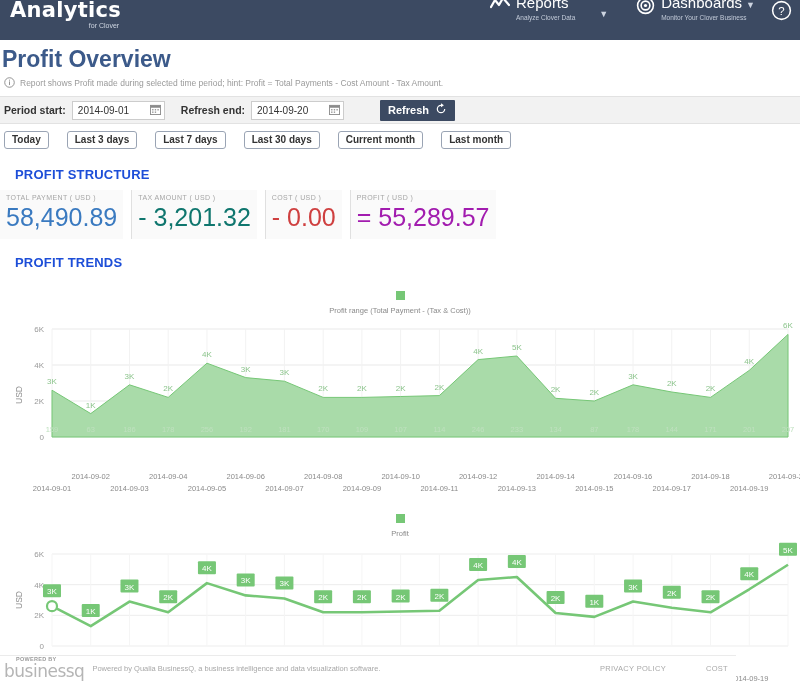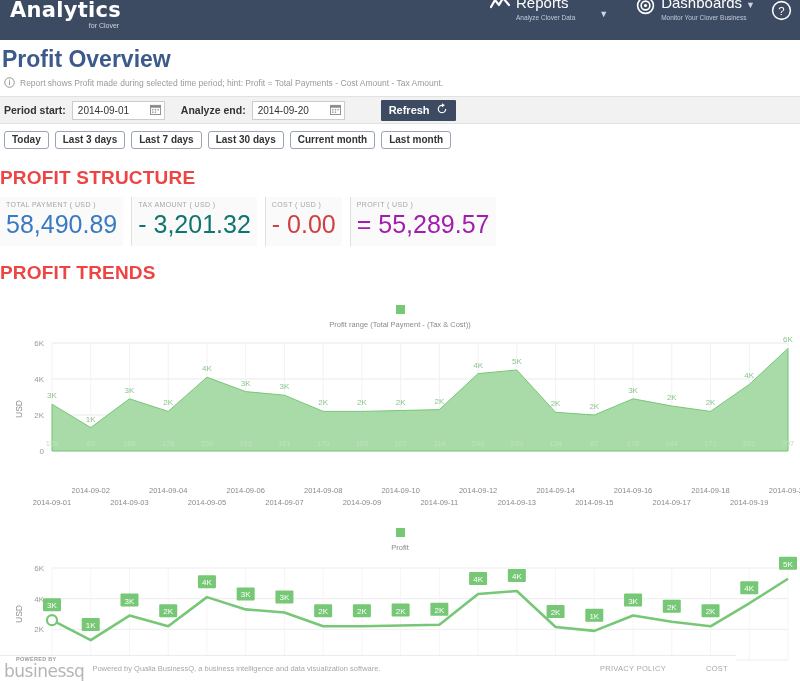--- a/index.html
+++ b/index.html
@@ -56,31 +56,31 @@
   }
   .cal { opacity: .7; }
   .refresh {
     background: #3c4a62; color: #fff; font-size: 11px; font-weight: bold;
     height: 21px; display: flex; align-items: center; padding: 0 8px;
     margin-left: 20px; border-radius: 1px;
   }
   .refresh-ico { margin-left: 6px; }
 
   
-  .quickrow { display: flex; padding: 7px 0 0 4px; gap: 6px; }
+  .quickrow { display: flex; padding: 7px 0 0 4px; gap: 18px; }
   .qbtn {
     border: 1px solid #9aa4b4; border-radius: 3px; background: #fff;
     font-size: 10px; color: #333; font-weight: bold;
     padding: 2px 7px 3px; line-height: 11px;
   }
 
   
   .sect-title {
-    font-size: 19px; font-weight: bold; color: #ef4444; letter-spacing: .2px;
-    padding-left: 0;
+    font-size: 13px; font-weight: bold; color: #1d4ed8; letter-spacing: .2px;
+    padding-left: 15px;
   }
 
   
   .kpis { display: flex; margin-top: 8px; padding-left: 0; gap: 8px; }
   .kpi { background: #fafafa; border-left: 1px solid #e0e0e0; padding: 4px 6px 7px 6px; }
   .kpi:first-child { border-left: none; }
   .kpi-label { font-size: 7px; color: #a6a6a6; letter-spacing: .4px; margin-bottom: 1px; }
   .kpi-value { font-size: 25px; line-height: 30px; font-weight: normal; white-space: nowrap; }
 
   
@@ -181,21 +181,21 @@
           <rect x="0.5" y="1.5" width="11" height="2.6" fill="#5a5a5a"></rect>
           <rect x="2.3" y="5.6" width="1.5" height="1.4" fill="#5a5a5a"></rect>
           <rect x="5.2" y="5.6" width="1.5" height="1.4" fill="#5a5a5a"></rect>
           <rect x="8.1" y="5.6" width="1.5" height="1.4" fill="#5a5a5a"></rect>
           <rect x="2.3" y="8.2" width="1.5" height="1.4" fill="#5a5a5a"></rect>
           <rect x="5.2" y="8.2" width="1.5" height="1.4" fill="#5a5a5a"></rect>
         </svg>
       </span>
     </span>
 
-    <span class="flabel">Analyze end:</span>
+    <span class="flabel">Refresh end:</span>
     <span class="dateinput">
       <span>2014-09-20</span>
       <span class="cal">
         <svg width="11" height="11" viewBox="0 0 12 12">
           <rect x="0.5" y="1.5" width="11" height="10" fill="none" stroke="#5a5a5a" stroke-width="1"></rect>
           <rect x="0.5" y="1.5" width="11" height="2.6" fill="#5a5a5a"></rect>
           <rect x="2.3" y="5.6" width="1.5" height="1.4" fill="#5a5a5a"></rect>
           <rect x="5.2" y="5.6" width="1.5" height="1.4" fill="#5a5a5a"></rect>
           <rect x="8.1" y="5.6" width="1.5" height="1.4" fill="#5a5a5a"></rect>
           <rect x="2.3" y="8.2" width="1.5" height="1.4" fill="#5a5a5a"></rect>

